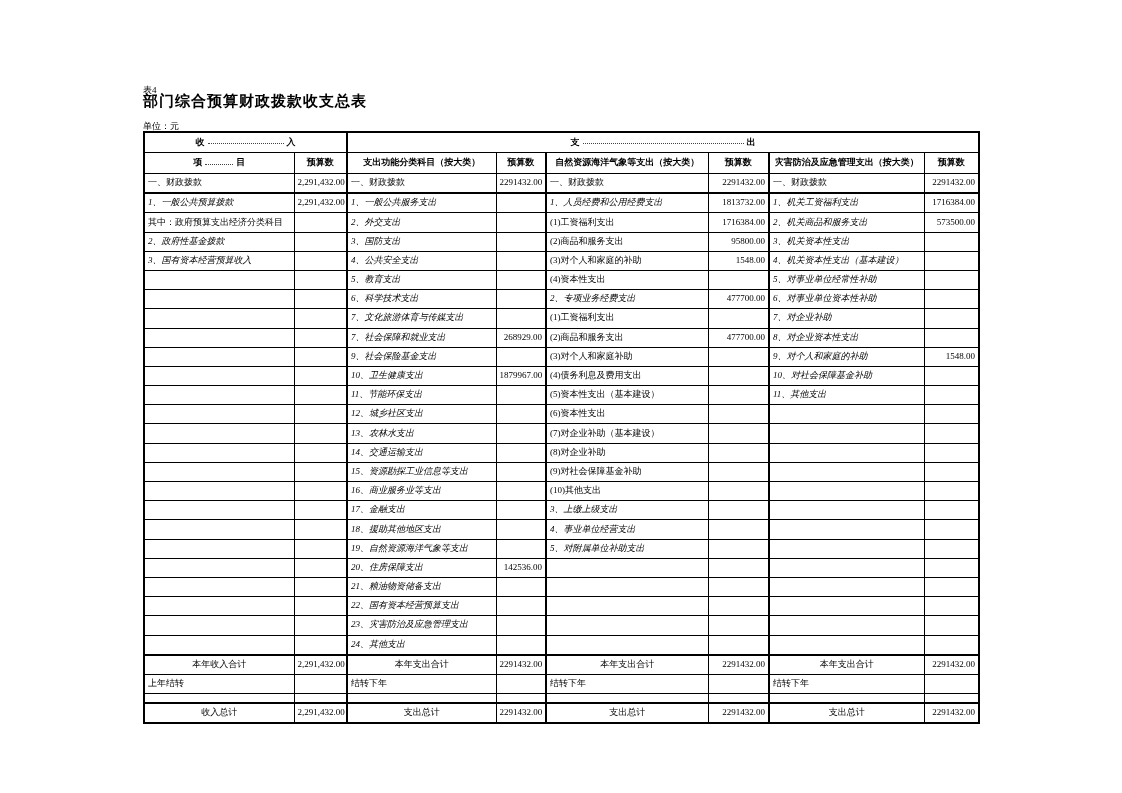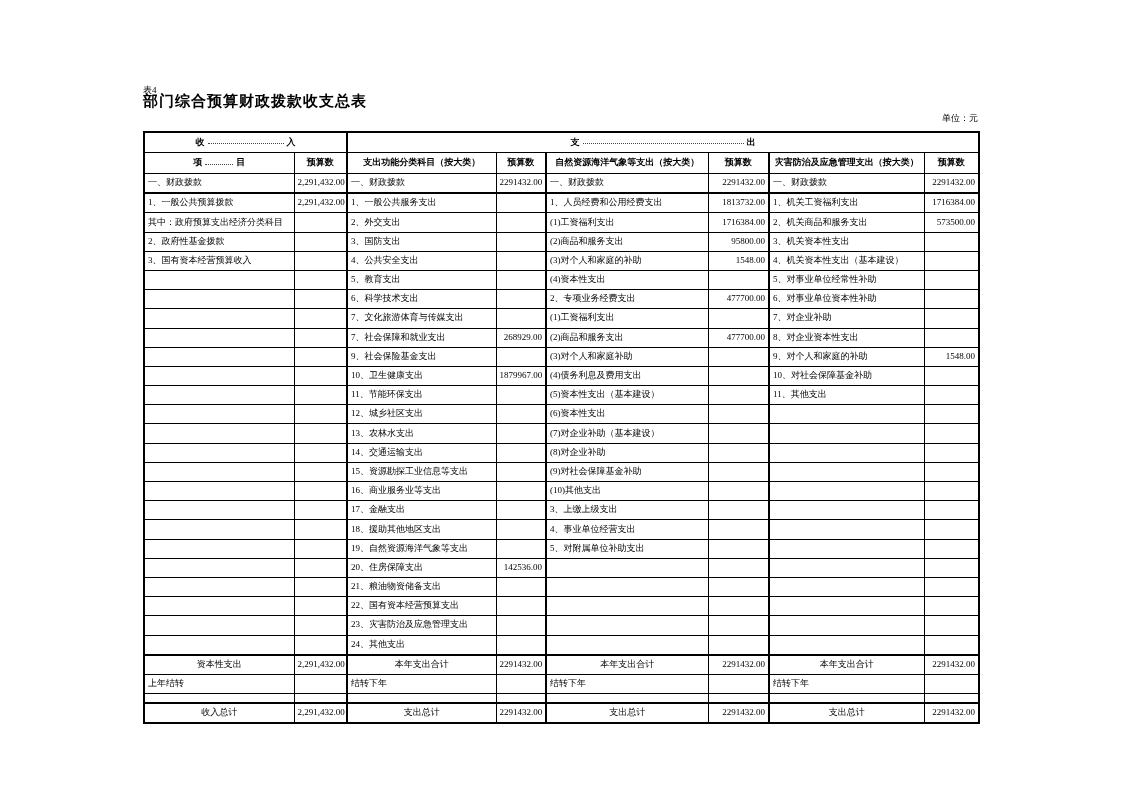--- a/index.html
+++ b/index.html
@@ -3,21 +3,21 @@
 <meta charset="utf-8">
 <style>
   html,body{margin:0;padding:0;}
   body{
     width:1122px;height:793px;position:relative;background:#ffffff;
     font-family:"Liberation Serif","DejaVu Serif",serif;color:#000;
   }
   .tag{position:absolute;left:143px;top:84px;font-size:9px;}
   .title{position:absolute;left:143px;top:92px;width:835px;text-align:left;
          font-size:15px;font-weight:bold;letter-spacing:1px;}
-  .unit{position:absolute;left:143px;top:112px;width:835px;text-align:right;font-size:9px;}
+  .unit{position:absolute;left:143px;top:120px;width:835px;font-size:9px;}
 
   table.budget{
     position:absolute;left:143px;top:131px;width:835px;
     border-collapse:collapse;table-layout:fixed;
     font-size:9px;line-height:1.1;
   }
   table.budget th,table.budget td{
     border:1px solid #000;padding:0 3px;overflow:hidden;white-space:nowrap;
     vertical-align:middle;font-weight:normal;
   }
@@ -29,21 +29,21 @@
   tr.h1 th:nth-child(2){border-left:2px solid #000;}
 
   tr.h1 th{height:19px;font-weight:bold;}
   tr.h2 th{height:20px;font-weight:bold;text-align:center;}
   tbody td{height:18.2px;}
   tr.short td{height:8px;}
   tr.thick-top td{border-top:2px solid #000;}
 
   td.lab{text-align:left;padding-left:4px;}
   td.num{text-align:right;padding-right:3px;}
-  td.ind1{padding-left:14px;}
+  td.ind1{padding-left:14px;font-style:italic;}
   td.ind2{padding-left:26px;}
   td.tot{text-align:center;font-weight:bold;padding-left:0;}
 
   .lead{display:flex;align-items:center;justify-content:center;margin:0 auto;}
   .lead .dots{flex:1;margin:0 3px 3px;border-bottom:1px dotted #444;align-self:flex-end;height:0;}
   .lead-income{width:100px;}
   .lead-expense{width:185px;}
   .lead-item{width:52px;}
 </style>
 </head>
@@ -343,21 +343,21 @@
         <td class="lab"></td>
         <td class="num"></td>
         <td class="lab ind1">24、其他支出</td>
         <td class="num"></td>
         <td class="lab"></td>
         <td class="num"></td>
         <td class="lab"></td>
         <td class="num"></td>
       </tr>
       <tr class="thick-top">
-        <td class="lab tot">资本性支出</td>
+        <td class="lab tot">本年收入合计</td>
         <td class="num">2,291,432.00</td>
         <td class="lab tot">本年支出合计</td>
         <td class="num">2291432.00</td>
         <td class="lab tot">本年支出合计</td>
         <td class="num">2291432.00</td>
         <td class="lab tot">本年支出合计</td>
         <td class="num">2291432.00</td>
       </tr>
       <tr>
         <td class="lab">上年结转</td>

